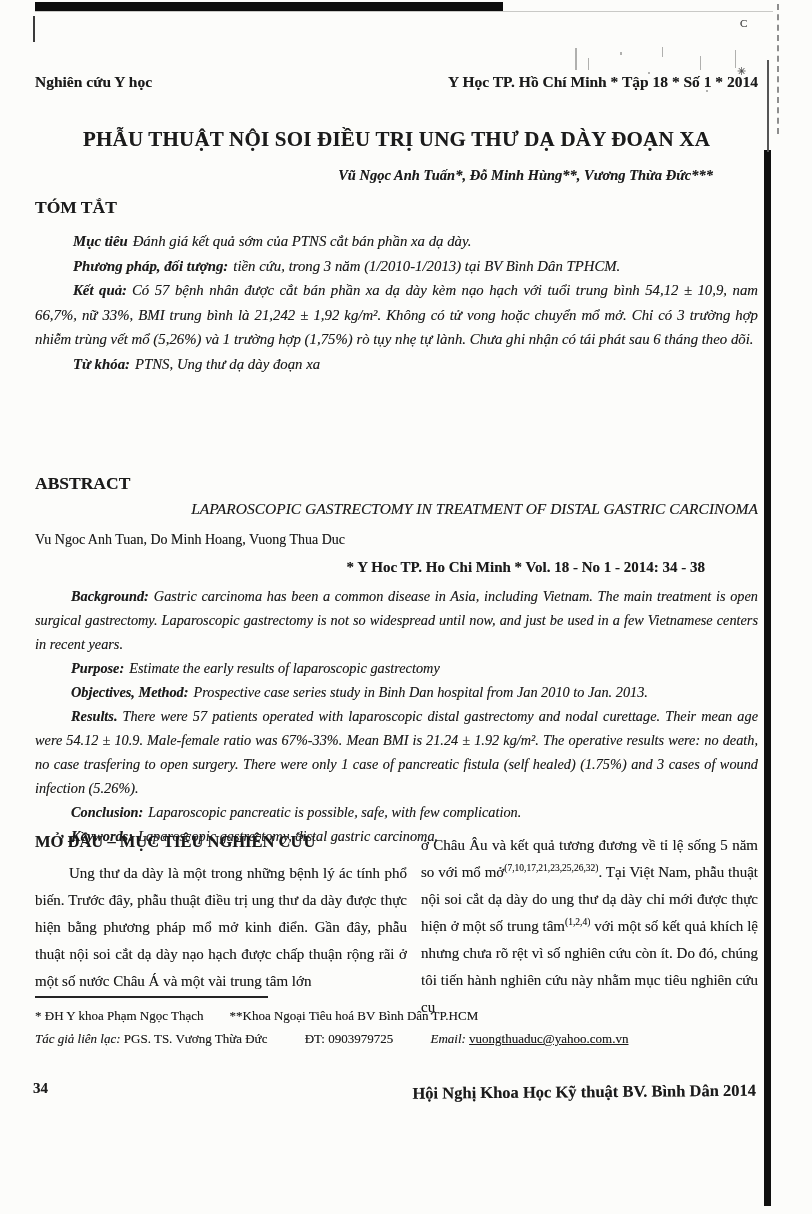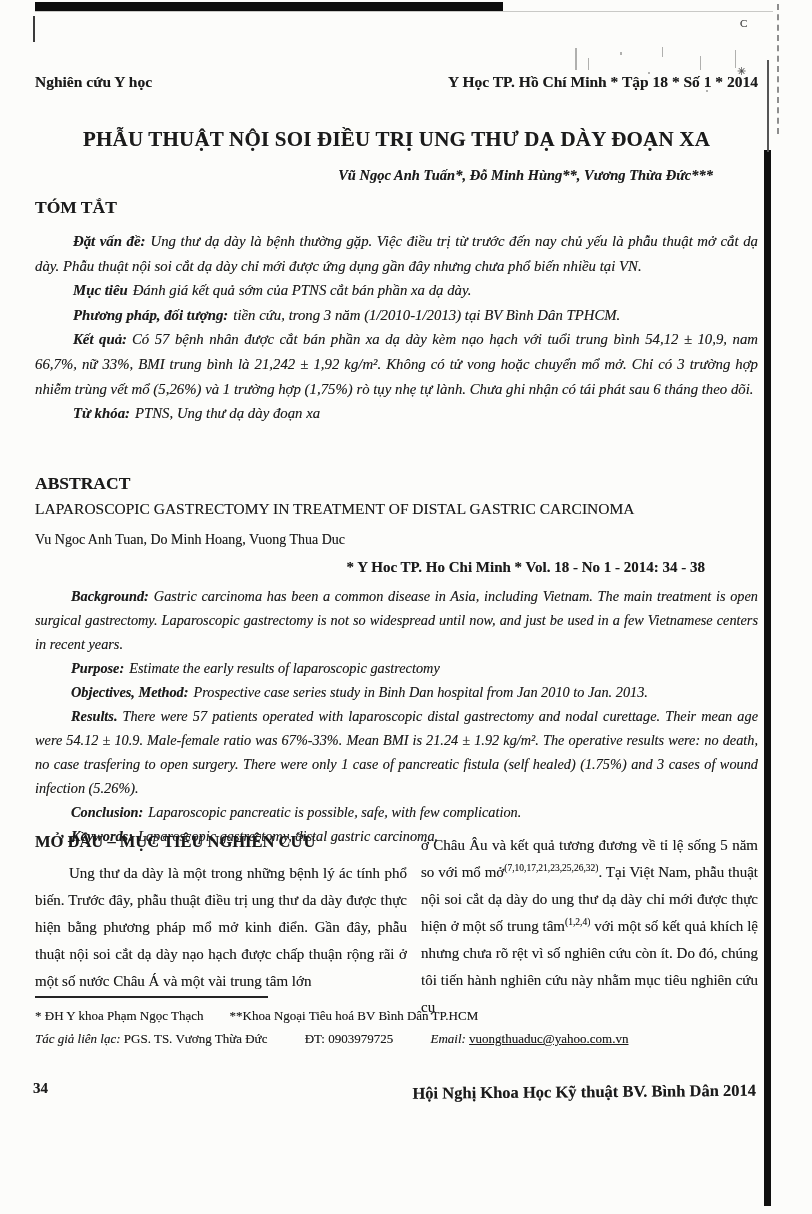--- a/index.html
+++ b/index.html
@@ -32,21 +32,21 @@
   .sec-head{font-weight:bold;font-size:17.5px;}
   .tomtat-head{top:197px;left:35px;}
   .abstract-head{top:473px;left:35px;}
 
   
   .tomtat-body{top:229px;left:35px;width:723px;font-size:14.8px;line-height:24.6px;}
   .tomtat-body p{margin:0;text-indent:38px;text-align:justify;font-style:italic;}
   .lead{font-weight:bold;margin-right:5px;}
 
   
-  .en-title{top:500px;left:35px;width:723px;text-align:left;font-size:15.5px;}
+  .en-title{top:500px;left:35px;width:723px;text-align:right;font-style:italic;font-size:15.5px;}
   .en-authors{top:532px;left:35px;width:723px;text-align:left;padding-right:46px;box-sizing:border-box;font-size:14px;}
   .en-citation{top:559px;left:35px;width:723px;text-align:right;padding-right:53px;box-sizing:border-box;font-size:15px;font-weight:bold;}
   .abstract-body{top:584px;left:35px;width:723px;font-size:14.3px;line-height:24px;}
   .abstract-body p{margin:0;text-indent:36px;text-align:justify;font-style:italic;}
 
   
   .columns{top:832px;left:35px;width:723px;display:flex;gap:14px;}
   .col-left{width:372px;}
   .col-right{width:337px;}
   .col-left h3{margin:0 0 8px 0;font-size:16.5px;font-weight:bold;}
@@ -90,21 +90,20 @@
 <div class="abs running-head">
   <span>Nghiên cứu Y học</span>
   <span>Y Học TP. Hồ Chí Minh * Tập 18 * Số 1 * 2014</span>
 </div>
 
 <div class="abs article-title">PHẪU THUẬT NỘI SOI ĐIỀU TRỊ UNG THƯ DẠ DÀY ĐOẠN XA</div>
 <div class="abs authors-line">Vũ Ngọc Anh Tuấn*, Đỗ Minh Hùng**, Vương Thừa Đức***</div>
 
 <div class="abs sec-head tomtat-head">TÓM TẮT</div>
 <div class="abs tomtat-body">
-  <p><span class="lead">Đặt vấn đề:</span><span>Ung thư dạ dày là bệnh thường gặp. Việc điều trị từ trước đến nay chủ yếu là phẫu thuật mở cắt dạ dày. Phẫu thuật nội soi cắt dạ dày chỉ mới được ứng dụng gần đây nhưng chưa phổ biến nhiều tại VN.</span></p>
   <p><span class="lead">Mục tiêu</span><span>Đánh giá kết quả sớm của PTNS cắt bán phần xa dạ dày.</span></p>
   <p><span class="lead">Phương pháp, đối tượng:</span><span>tiền cứu, trong 3 năm (1/2010-1/2013) tại BV Bình Dân TPHCM.</span></p>
   <p><span class="lead">Kết quả:</span><span>Có 57 bệnh nhân được cắt bán phần xa dạ dày kèm nạo hạch với tuổi trung bình 54,12 ± 10,9, nam 66,7%, nữ 33%, BMI trung bình là 21,242 ± 1,92 kg/m². Không có tử vong hoặc chuyển mổ mở. Chỉ có 3 trường hợp nhiễm trùng vết mổ (5,26%) và 1 trường hợp (1,75%) rò tụy nhẹ tự lành. Chưa ghi nhận có tái phát sau 6 tháng theo dõi.</span></p>
   <p><span class="lead">Từ khóa:</span><span>PTNS, Ung thư dạ dày đoạn xa</span></p>
 </div>
 
 <div class="abs sec-head abstract-head">ABSTRACT</div>
 <div class="abs en-title">LAPAROSCOPIC GASTRECTOMY IN TREATMENT OF DISTAL GASTRIC CARCINOMA</div>
 <div class="abs en-authors">Vu Ngoc Anh Tuan, Do Minh Hoang, Vuong Thua Duc</div>
 <div class="abs en-citation">* Y Hoc TP. Ho Chi Minh * Vol. 18 - No 1 - 2014: 34 - 38</div>

